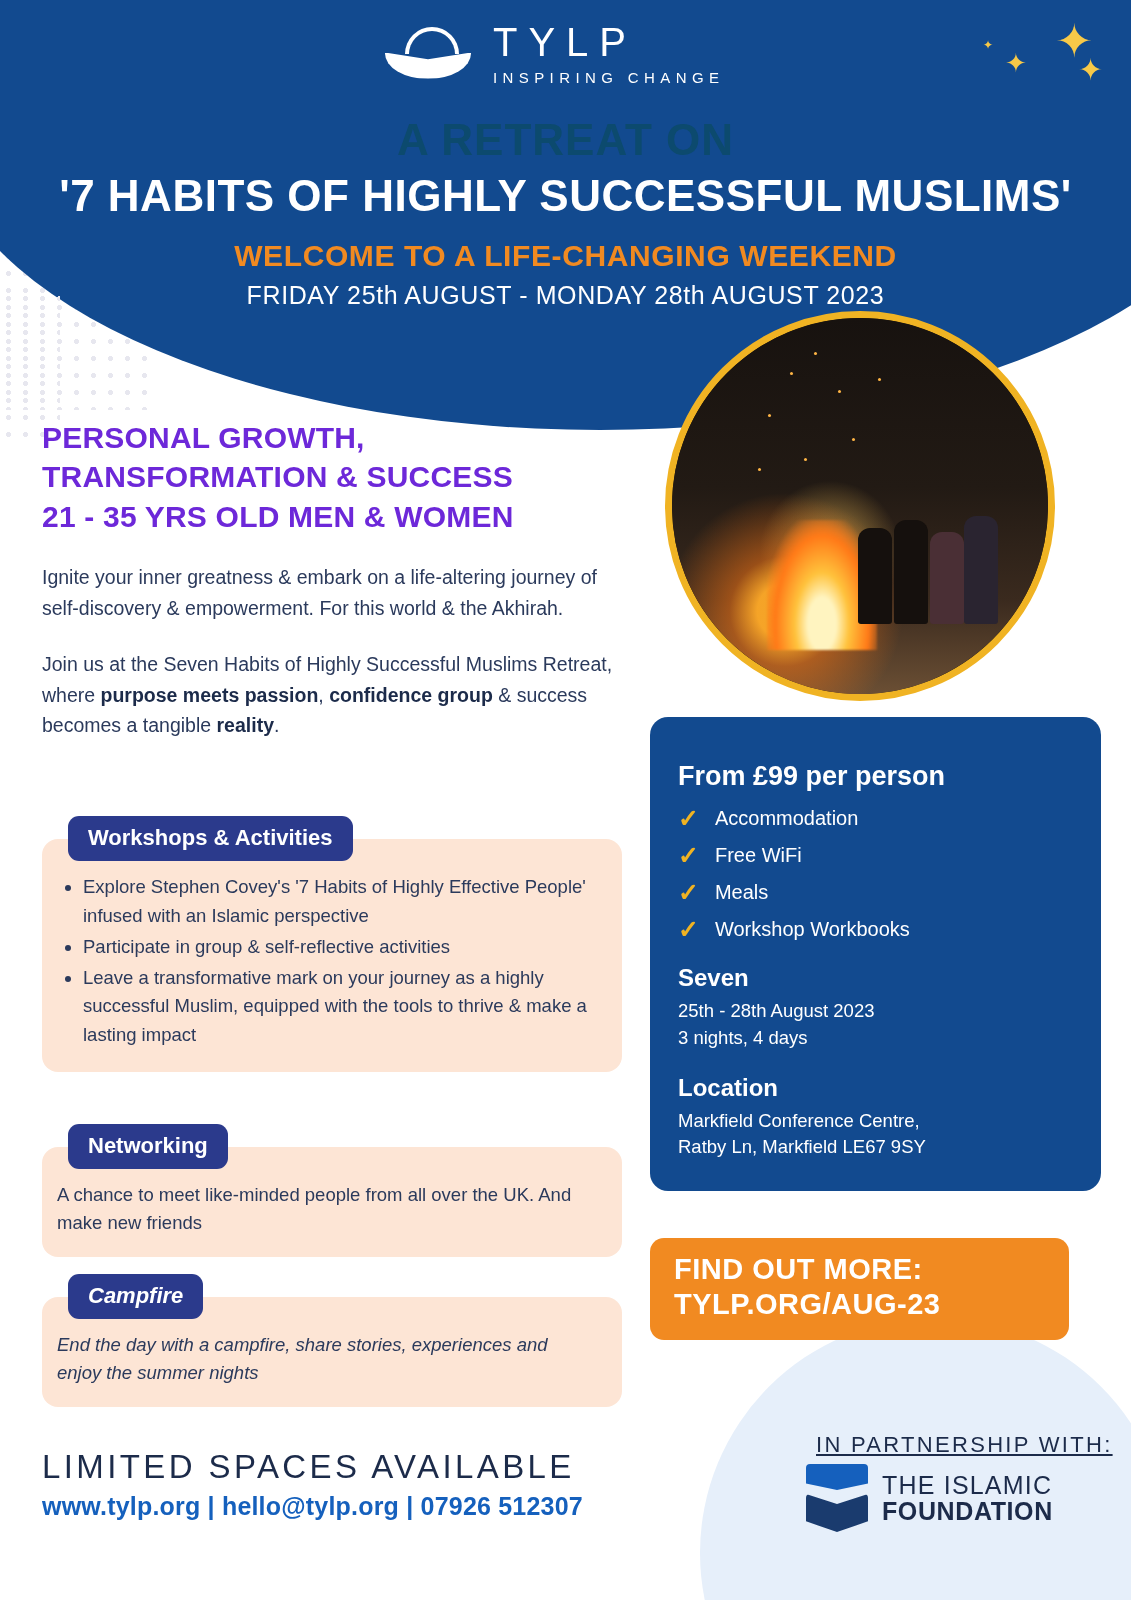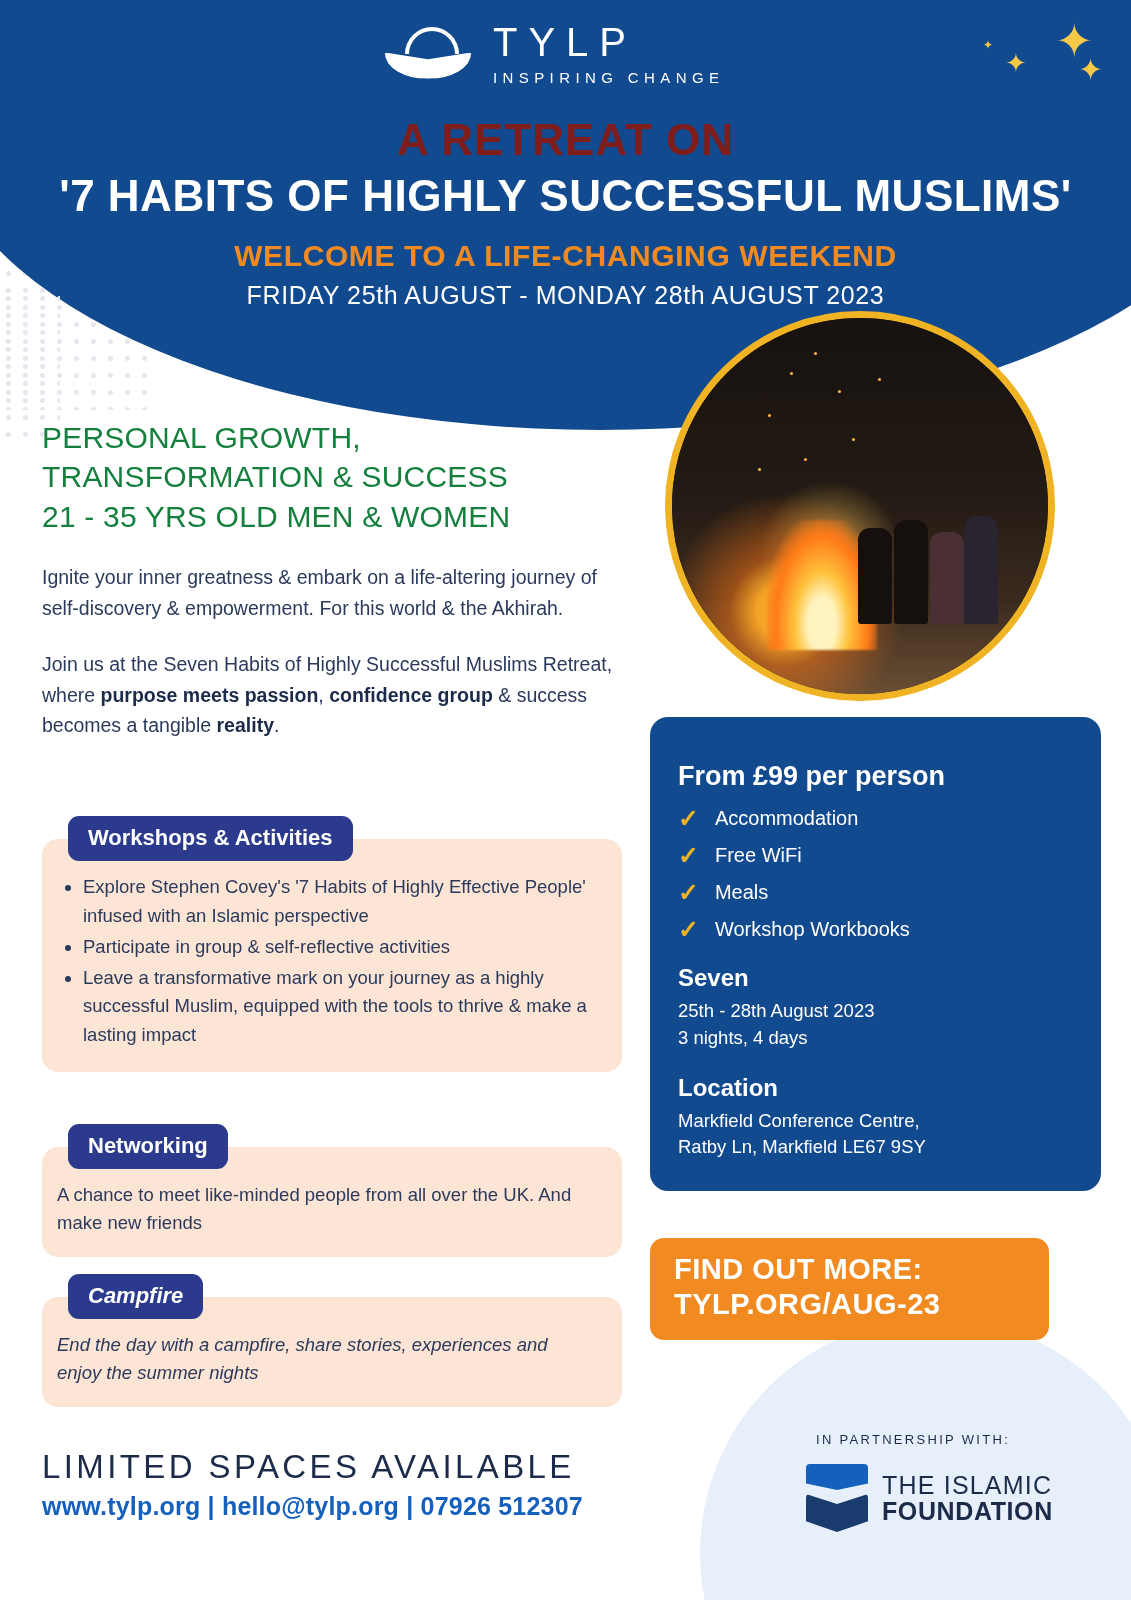--- a/index.html
+++ b/index.html
@@ -59,21 +59,21 @@
     position:absolute; left:20px; top:4px; width:46px; height:23px;
     border:4px solid #ffffff; border-bottom:none;
     border-radius:46px 46px 0 0;
   }
   .logo-text{ color:#fff; line-height:1; }
   .logo-title{ font-size:40px; letter-spacing:11px; font-weight:400; }
   .logo-sub{ font-size:15px; letter-spacing:5.4px; margin-top:8px; }
 
   
   .title-wrap{ position:absolute; left:0; top:115px; width:1131px; text-align:center; z-index:5; }
-  .title1{ color:#7f1d1d; font-size:44px; font-weight:bold; letter-spacing:1px; }
+  .title1{ color:#0c4a6e; font-size:44px; font-weight:bold; letter-spacing:1px; }
   .title2{ color:#fff; font-size:44px; font-weight:bold; letter-spacing:0.5px; margin-top:6px;}
   .welcome{ color:#f18a21; font-size:30px; font-weight:bold; letter-spacing:0.6px; margin-top:18px;}
   .dates-line{ color:#fff; font-size:25px; letter-spacing:0.6px; margin-top:8px;}
 
   
   .photo{
     position:absolute; left:665px; top:311px; width:376px; height:376px;
     border-radius:50%; border:7px solid #f0b323; overflow:hidden; z-index:6;
     background:#120d0a;
   }
@@ -86,21 +86,21 @@
   .flame{
     position:absolute; left:95px; bottom:44px; width:110px; height:130px;
     background:radial-gradient(ellipse at 50% 80%, #fff4c0 0 18%, #ffc23c 35%, #ff7a18 60%, rgba(255,90,10,0) 78%);
     filter:blur(1px);
   }
   .spark{ position:absolute; width:3px; height:3px; background:#ffb545; border-radius:50%; }
   .fig{ position:absolute; bottom:70px; width:34px; background:#15100d; border-radius:12px 12px 3px 3px; }
 
   
   .lead{ position:absolute; left:42px; top:418px; width:580px; z-index:5; }
-  .lead h2{ margin:0; color:#15803d; font-size:30px; line-height:1.31; font-weight:normal; letter-spacing:0.2px;}
+  .lead h2{ margin:0; color:#6d28d9; font-size:30px; line-height:1.31; font-weight:bold; letter-spacing:0.2px;}
   .para{ color:#2b3a5c; font-size:19.5px; line-height:1.57; margin-top:26px; }
   .para b{ font-weight:bold; color:#1c2b4a; }
 
   
   .pill{
     display:inline-block; background:#2b3a8c; color:#fff;
     font-size:22px; font-weight:bold; padding:9px 20px 10px 20px;
     border-radius:11px; position:relative; z-index:3;
   }
   .card{
@@ -125,40 +125,40 @@
   .price{ font-size:27px; font-weight:bold; margin:0 0 14px 0; }
   .inc-row{ display:flex; align-items:center; gap:16px; margin:12px 0; }
   .tick{ color:#f0b323; font-size:25px; font-weight:bold; line-height:1; }
   .inc-label{ font-size:20px; }
   .sub-h{ font-size:24px; font-weight:bold; margin:22px 0 6px 0; }
   .sub-t{ font-size:18.5px; line-height:1.45; }
 
   .cta{
     position:absolute; left:650px; top:1238px; width:355px;
     background:#f18a21; color:#fff; border-radius:14px;
-    padding:14px 20px 18px 24px; z-index:6;
+    padding:14px 40px 18px 24px; z-index:6;
     font-size:29px; font-weight:bold; line-height:1.2; letter-spacing:0.5px;
   }
 
   
   .footer-circle{
     position:absolute; left:700px; top:1318px; width:470px; height:470px;
     background:#e6effa; border-radius:50%; z-index:1;
   }
   .limited{
     position:absolute; left:42px; top:1448px; z-index:5;
     font-size:33px; letter-spacing:3.4px; color:#1c2b4a;
   }
   .contact{
     position:absolute; left:42px; top:1492px; z-index:5;
     font-size:25px; font-weight:bold; color:#1560bd; letter-spacing:0.2px;
   }
   .partner{
     position:absolute; left:816px; top:1432px; z-index:5;
-    font-size:13px; letter-spacing:2.3px; color:#1c2b4a;
+    font-size:22px; letter-spacing:2.3px; color:#1c2b4a;text-decoration:underline;
   }
   .if-logo{ position:absolute; left:806px; top:1464px; z-index:5; display:flex; align-items:center; gap:14px;}
   .if-mark{ width:62px; height:68px; position:relative; }
   .if-mark .t{ position:absolute; left:0; top:0; width:62px; height:26px; background:#1560bd; border-radius:4px;
     clip-path:polygon(0 0,100% 0,100% 75%,50% 100%,0 75%); }
   .if-mark .b{ position:absolute; left:0; top:30px; width:62px; height:38px; background:#1a3b6e; border-radius:4px;
     clip-path:polygon(0 0,50% 26%,100% 0,100% 72%,50% 100%,0 72%); }
   .if-text{ line-height:1.05; color:#1c2b4a;}
   .if-1{ font-size:25px; letter-spacing:1.2px; }
   .if-2{ font-size:25px; font-weight:bold; letter-spacing:0.6px; }

